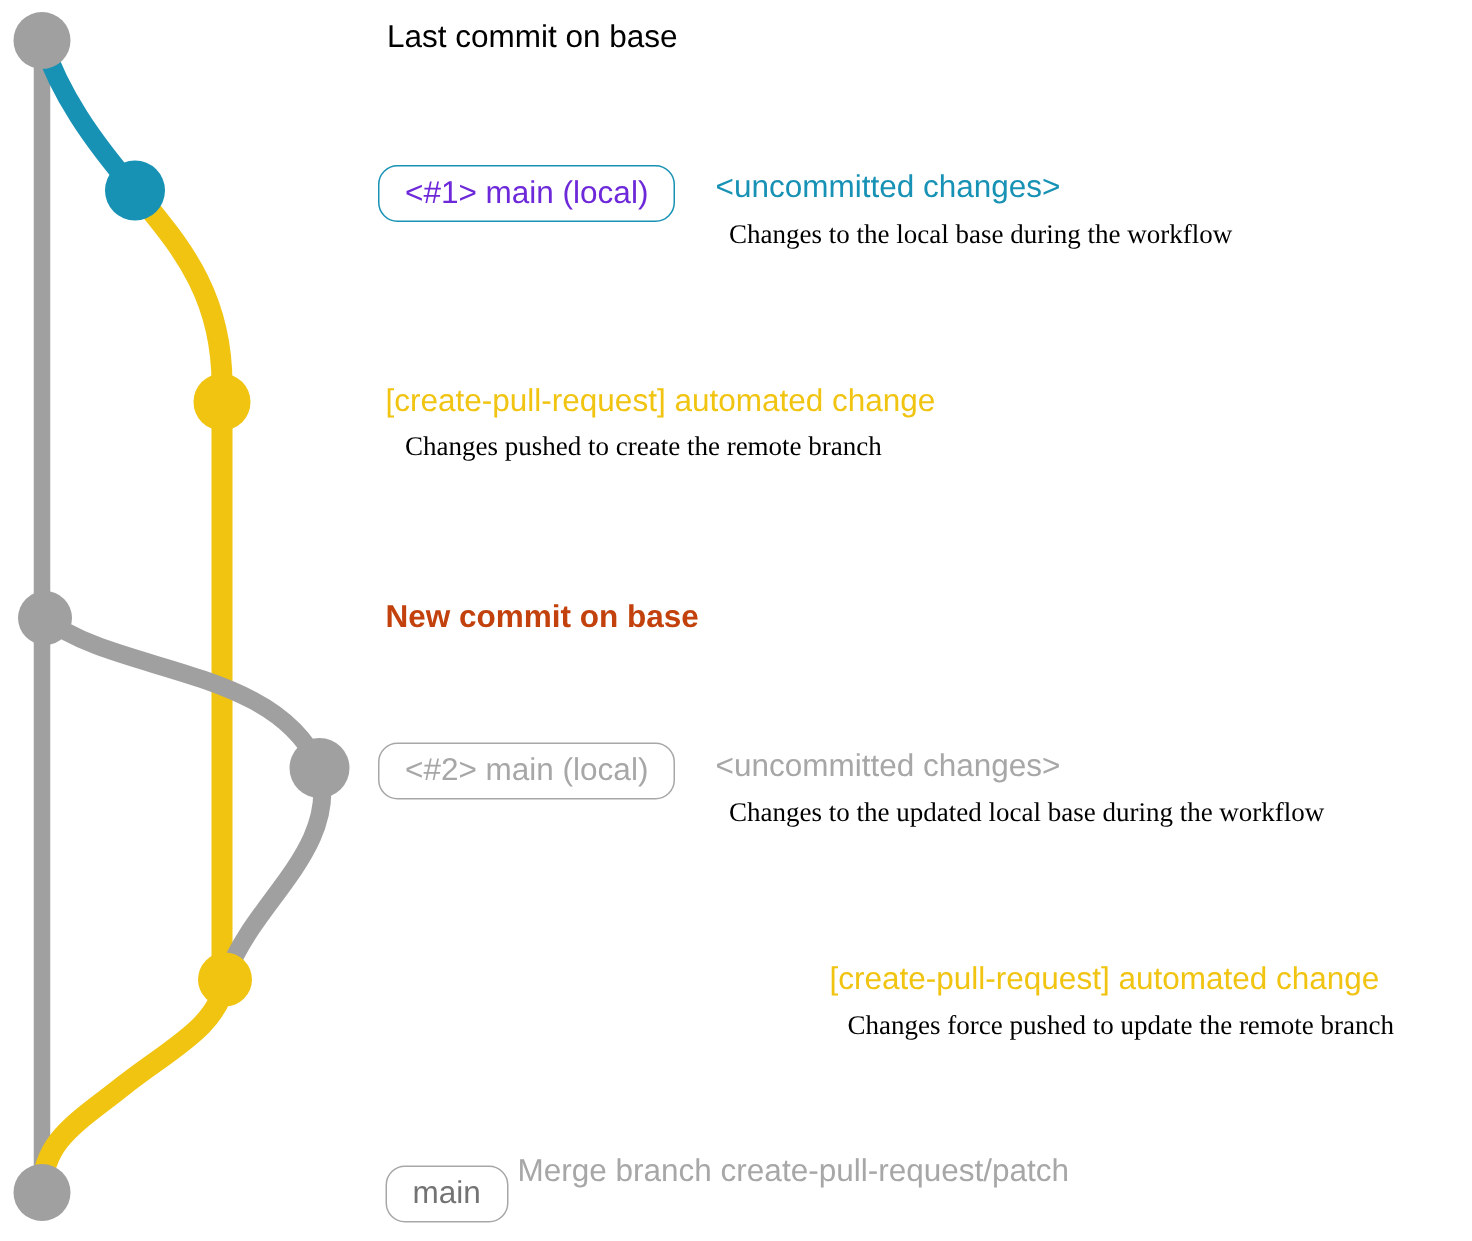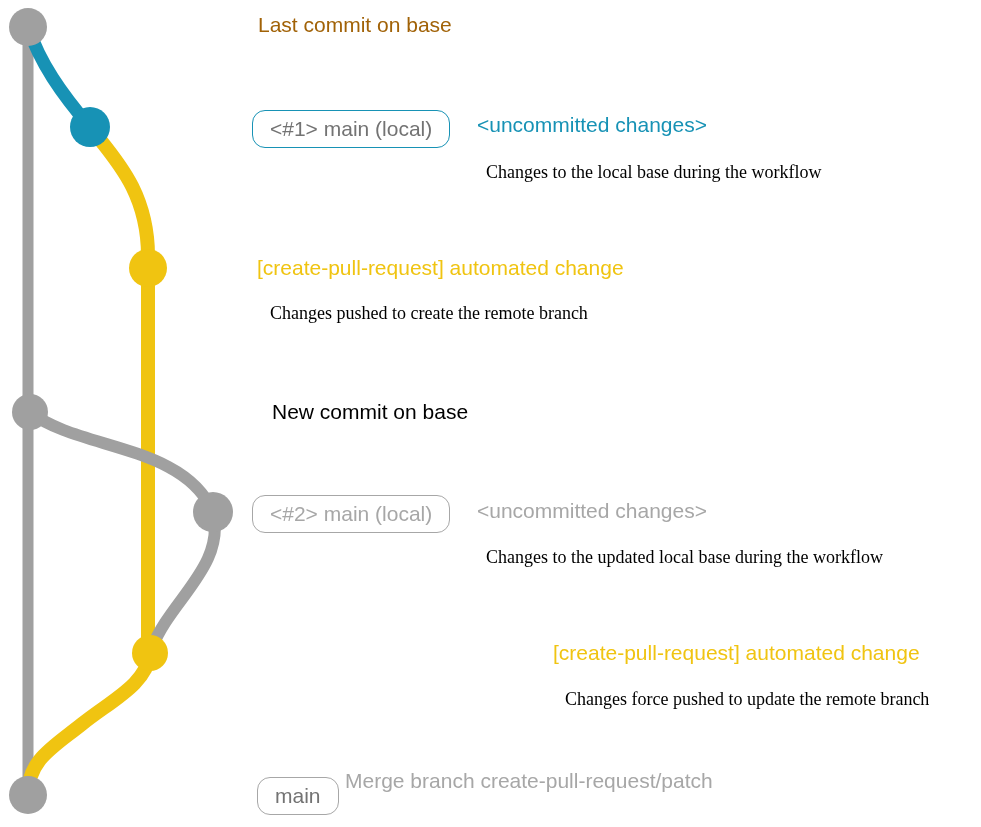--- a/index.html
+++ b/index.html
@@ -8,21 +8,21 @@
   .canvas {
     position: relative;
     width: 981px;
     height: 827px;
     background: #ffffff;
     overflow: hidden;
   }
   .graph-svg { position: absolute; left: 0; top: 0; }
   .abs { position: absolute; white-space: nowrap; }
   .sans-label { font-size: 21px; font-family: "Liberation Sans", sans-serif; }
-  .caption { font-size: 18px; font-family: "Liberation Serif", serif; color: #000000; margin-top: 16px; }
+  .caption { font-size: 18px; font-family: "Liberation Serif", serif; color: #000000; }
   .badge {
     display: inline-flex;
     align-items: center;
     justify-content: center;
     height: 38px;
     padding: 0 17px;
     border: 1.5px solid;
     border-radius: 13px;
     font-size: 21px;
     font-family: "Liberation Sans", sans-serif;
@@ -48,30 +48,30 @@
 
     <circle cx="28" cy="27" r="19" fill="#A0A0A0"></circle>
     <circle cx="90" cy="127" r="20" fill="#1792B5"></circle>
     <circle cx="148" cy="268" r="19" fill="#F0C411"></circle>
     <circle cx="30" cy="412" r="18" fill="#A0A0A0"></circle>
     <circle cx="213" cy="512" r="20" fill="#A0A0A0"></circle>
     <circle cx="150" cy="653" r="18" fill="#F0C411"></circle>
     <circle cx="28" cy="795" r="19" fill="#A0A0A0"></circle>
   </svg>
 
-  <div class="abs sans-label" style="left: 258px; top: 13px; color: #a16207;">Last commit on base</div>
+  <div class="abs sans-label" style="left: 258px; top: 13px; color: #000000;">Last commit on base</div>
 
-  <div class="abs badge" style="left: 252px; top: 110px; color: #737373; border-color: rgb(23, 146, 181);">&lt;#1&gt; main (local)</div>
+  <div class="abs badge" style="left: 252px; top: 110px; color: #6d28d9; border-color: rgb(23, 146, 181);">&lt;#1&gt; main (local)</div>
   <div class="abs sans-label" style="left: 477px; top: 113px; color: rgb(23, 146, 181);">&lt;uncommitted changes&gt;</div>
   <div class="abs caption" style="left:486px; top:146px;">Changes to the local base during the workflow</div>
 
   <div class="abs sans-label" style="left: 257px; top: 256px; color: rgb(240, 196, 17);">[create-pull-request] automated change</div>
   <div class="abs caption" style="left:270px; top:287px;">Changes pushed to create the remote branch</div>
 
-  <div class="abs sans-label" style="left: 272px; top: 400px; color: #000000;">New commit on base</div>
+  <div class="abs sans-label" style="left: 257px; top: 400px; color: #c2410c; font-weight: bold;">New commit on base</div>
 
   <div class="abs badge" style="left: 252px; top: 495px; color: rgb(167, 167, 167); border-color: rgb(167, 167, 167);">&lt;#2&gt; main (local)</div>
   <div class="abs sans-label" style="left: 477px; top: 499px; color: rgb(167, 167, 167);">&lt;uncommitted changes&gt;</div>
   <div class="abs caption" style="left:486px; top:531px;">Changes to the updated local base during the workflow</div>
 
   <div class="abs sans-label" style="left: 553px; top: 641px; color: rgb(240, 196, 17);">[create-pull-request] automated change</div>
   <div class="abs caption" style="left:565px; top:673px;">Changes force pushed to update the remote branch</div>
 
   <div class="abs badge" style="left: 257px; top: 777px; color: #737373; border-color: rgb(167, 167, 167);">main</div>
   <div class="abs sans-label" style="left: 345px; top: 769px; color: rgb(167, 167, 167);">Merge branch create-pull-request/patch</div>

